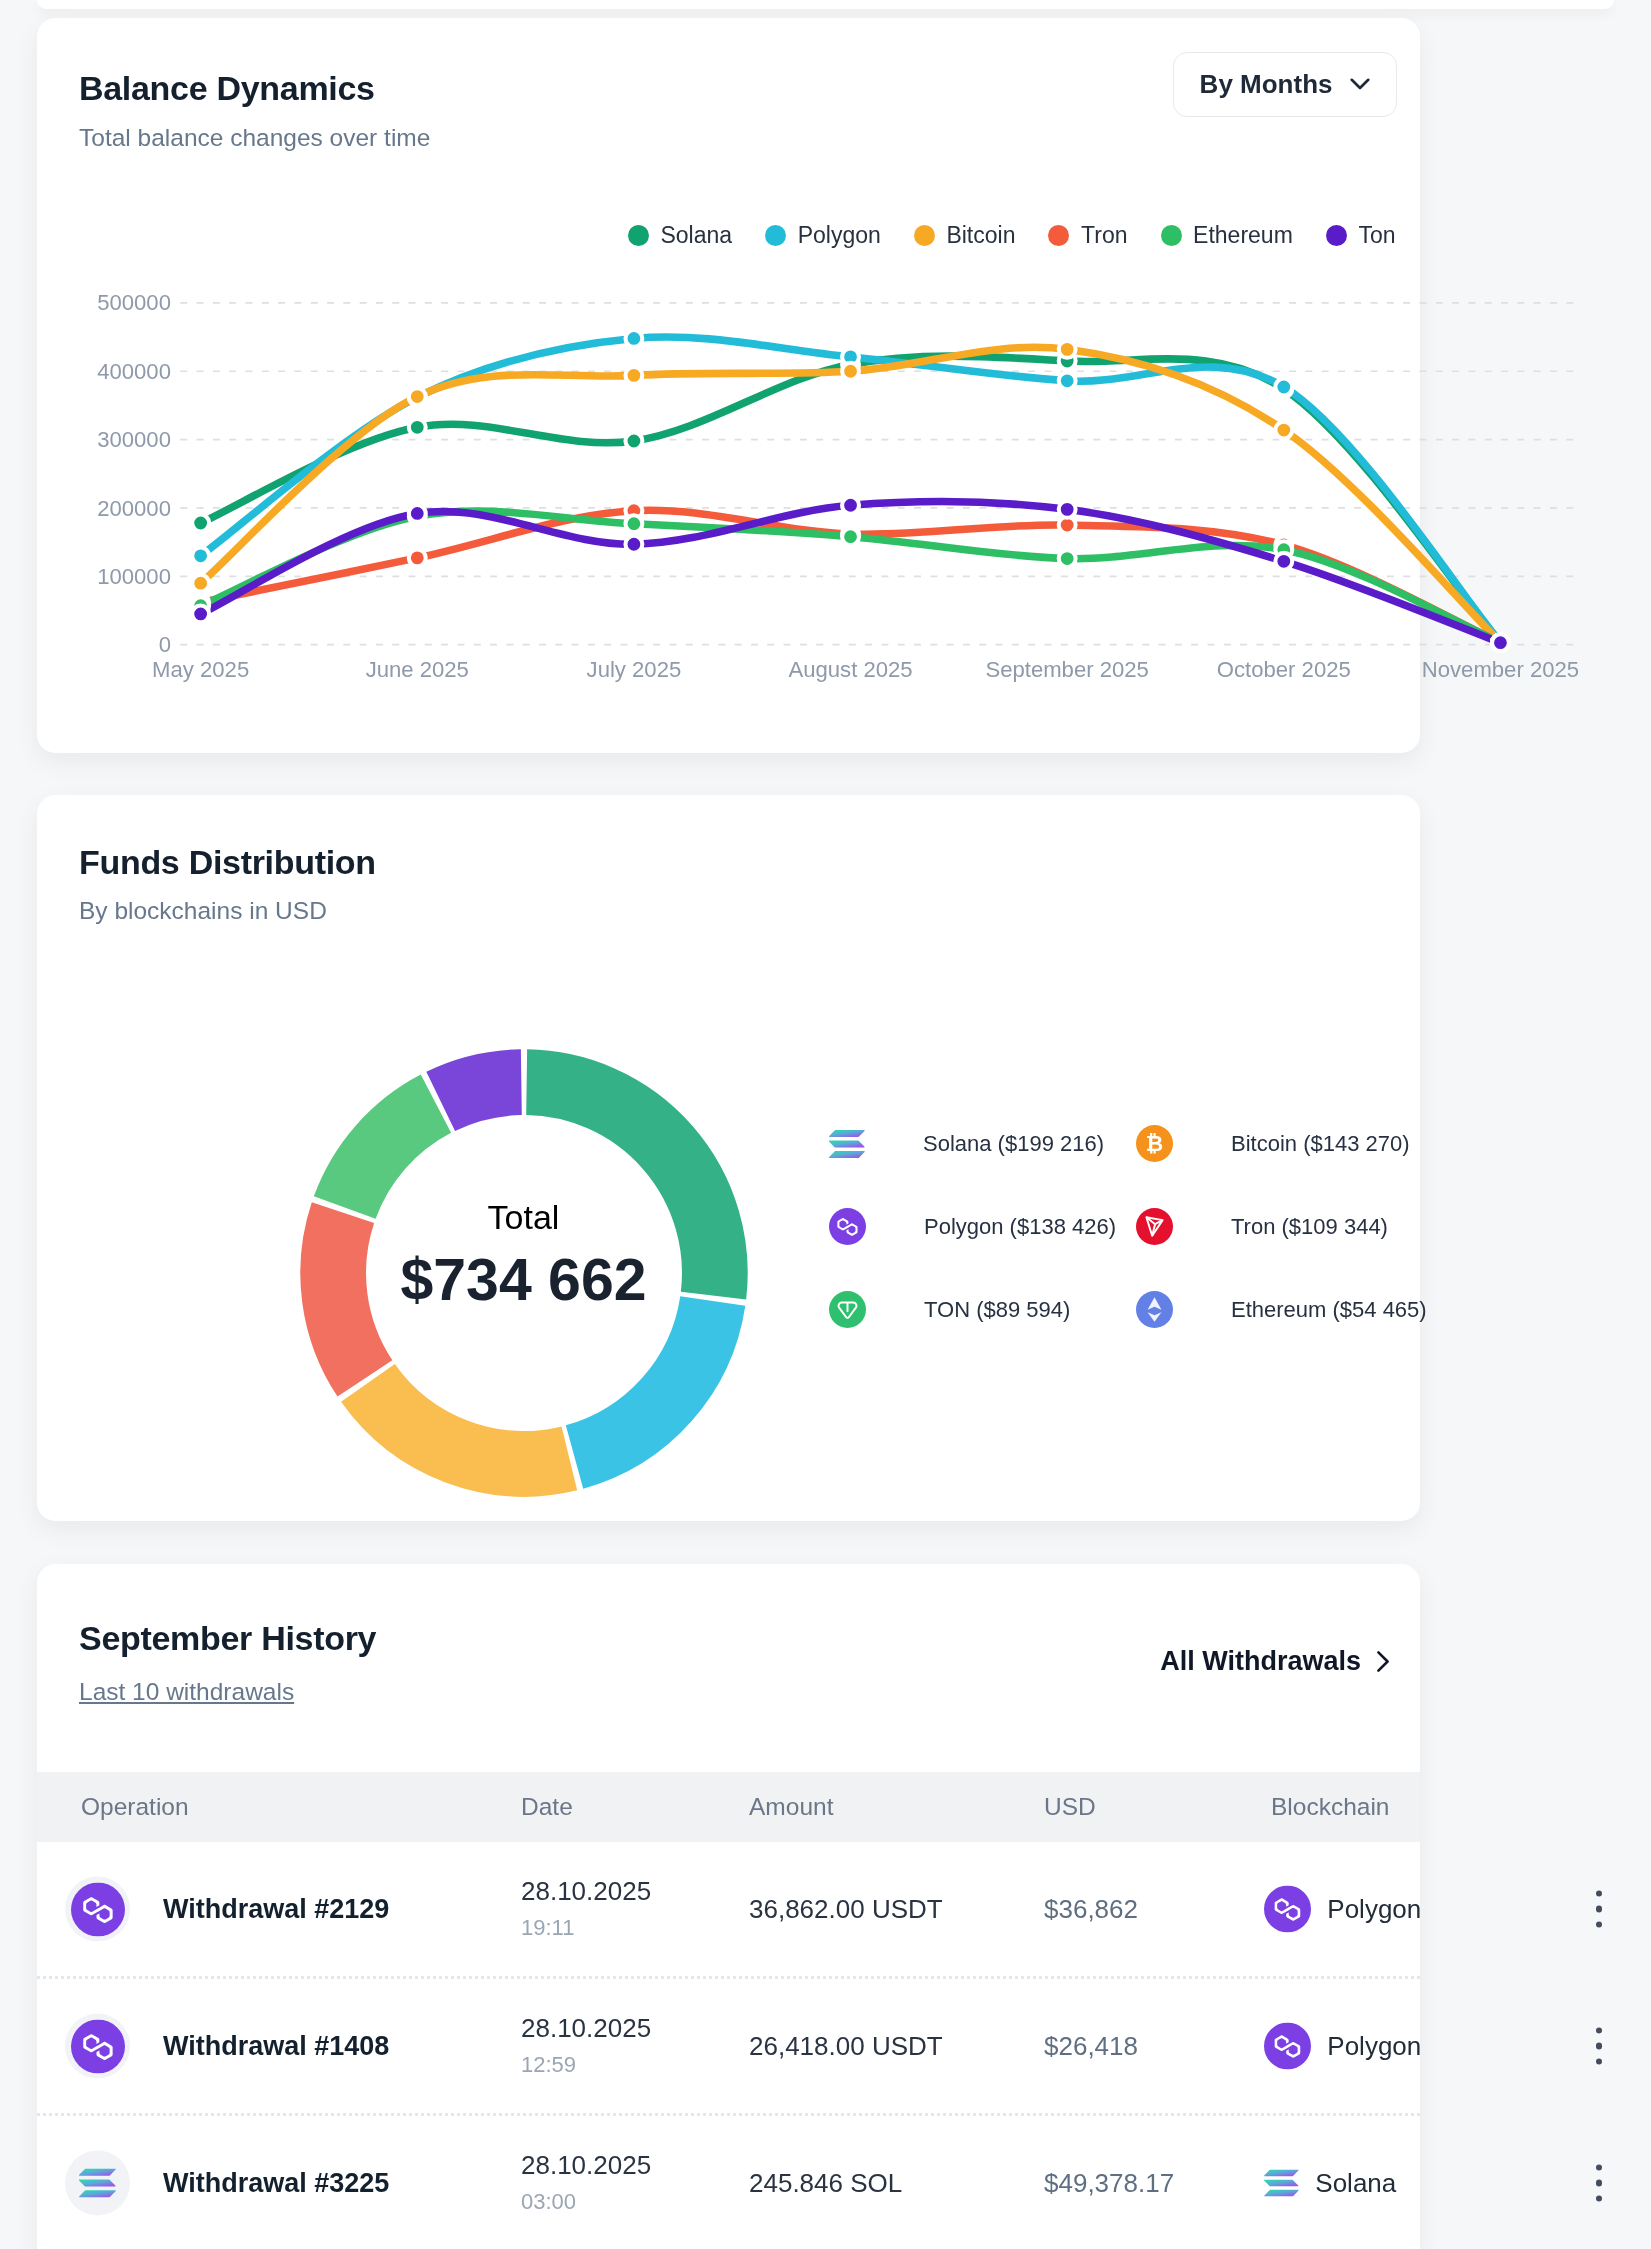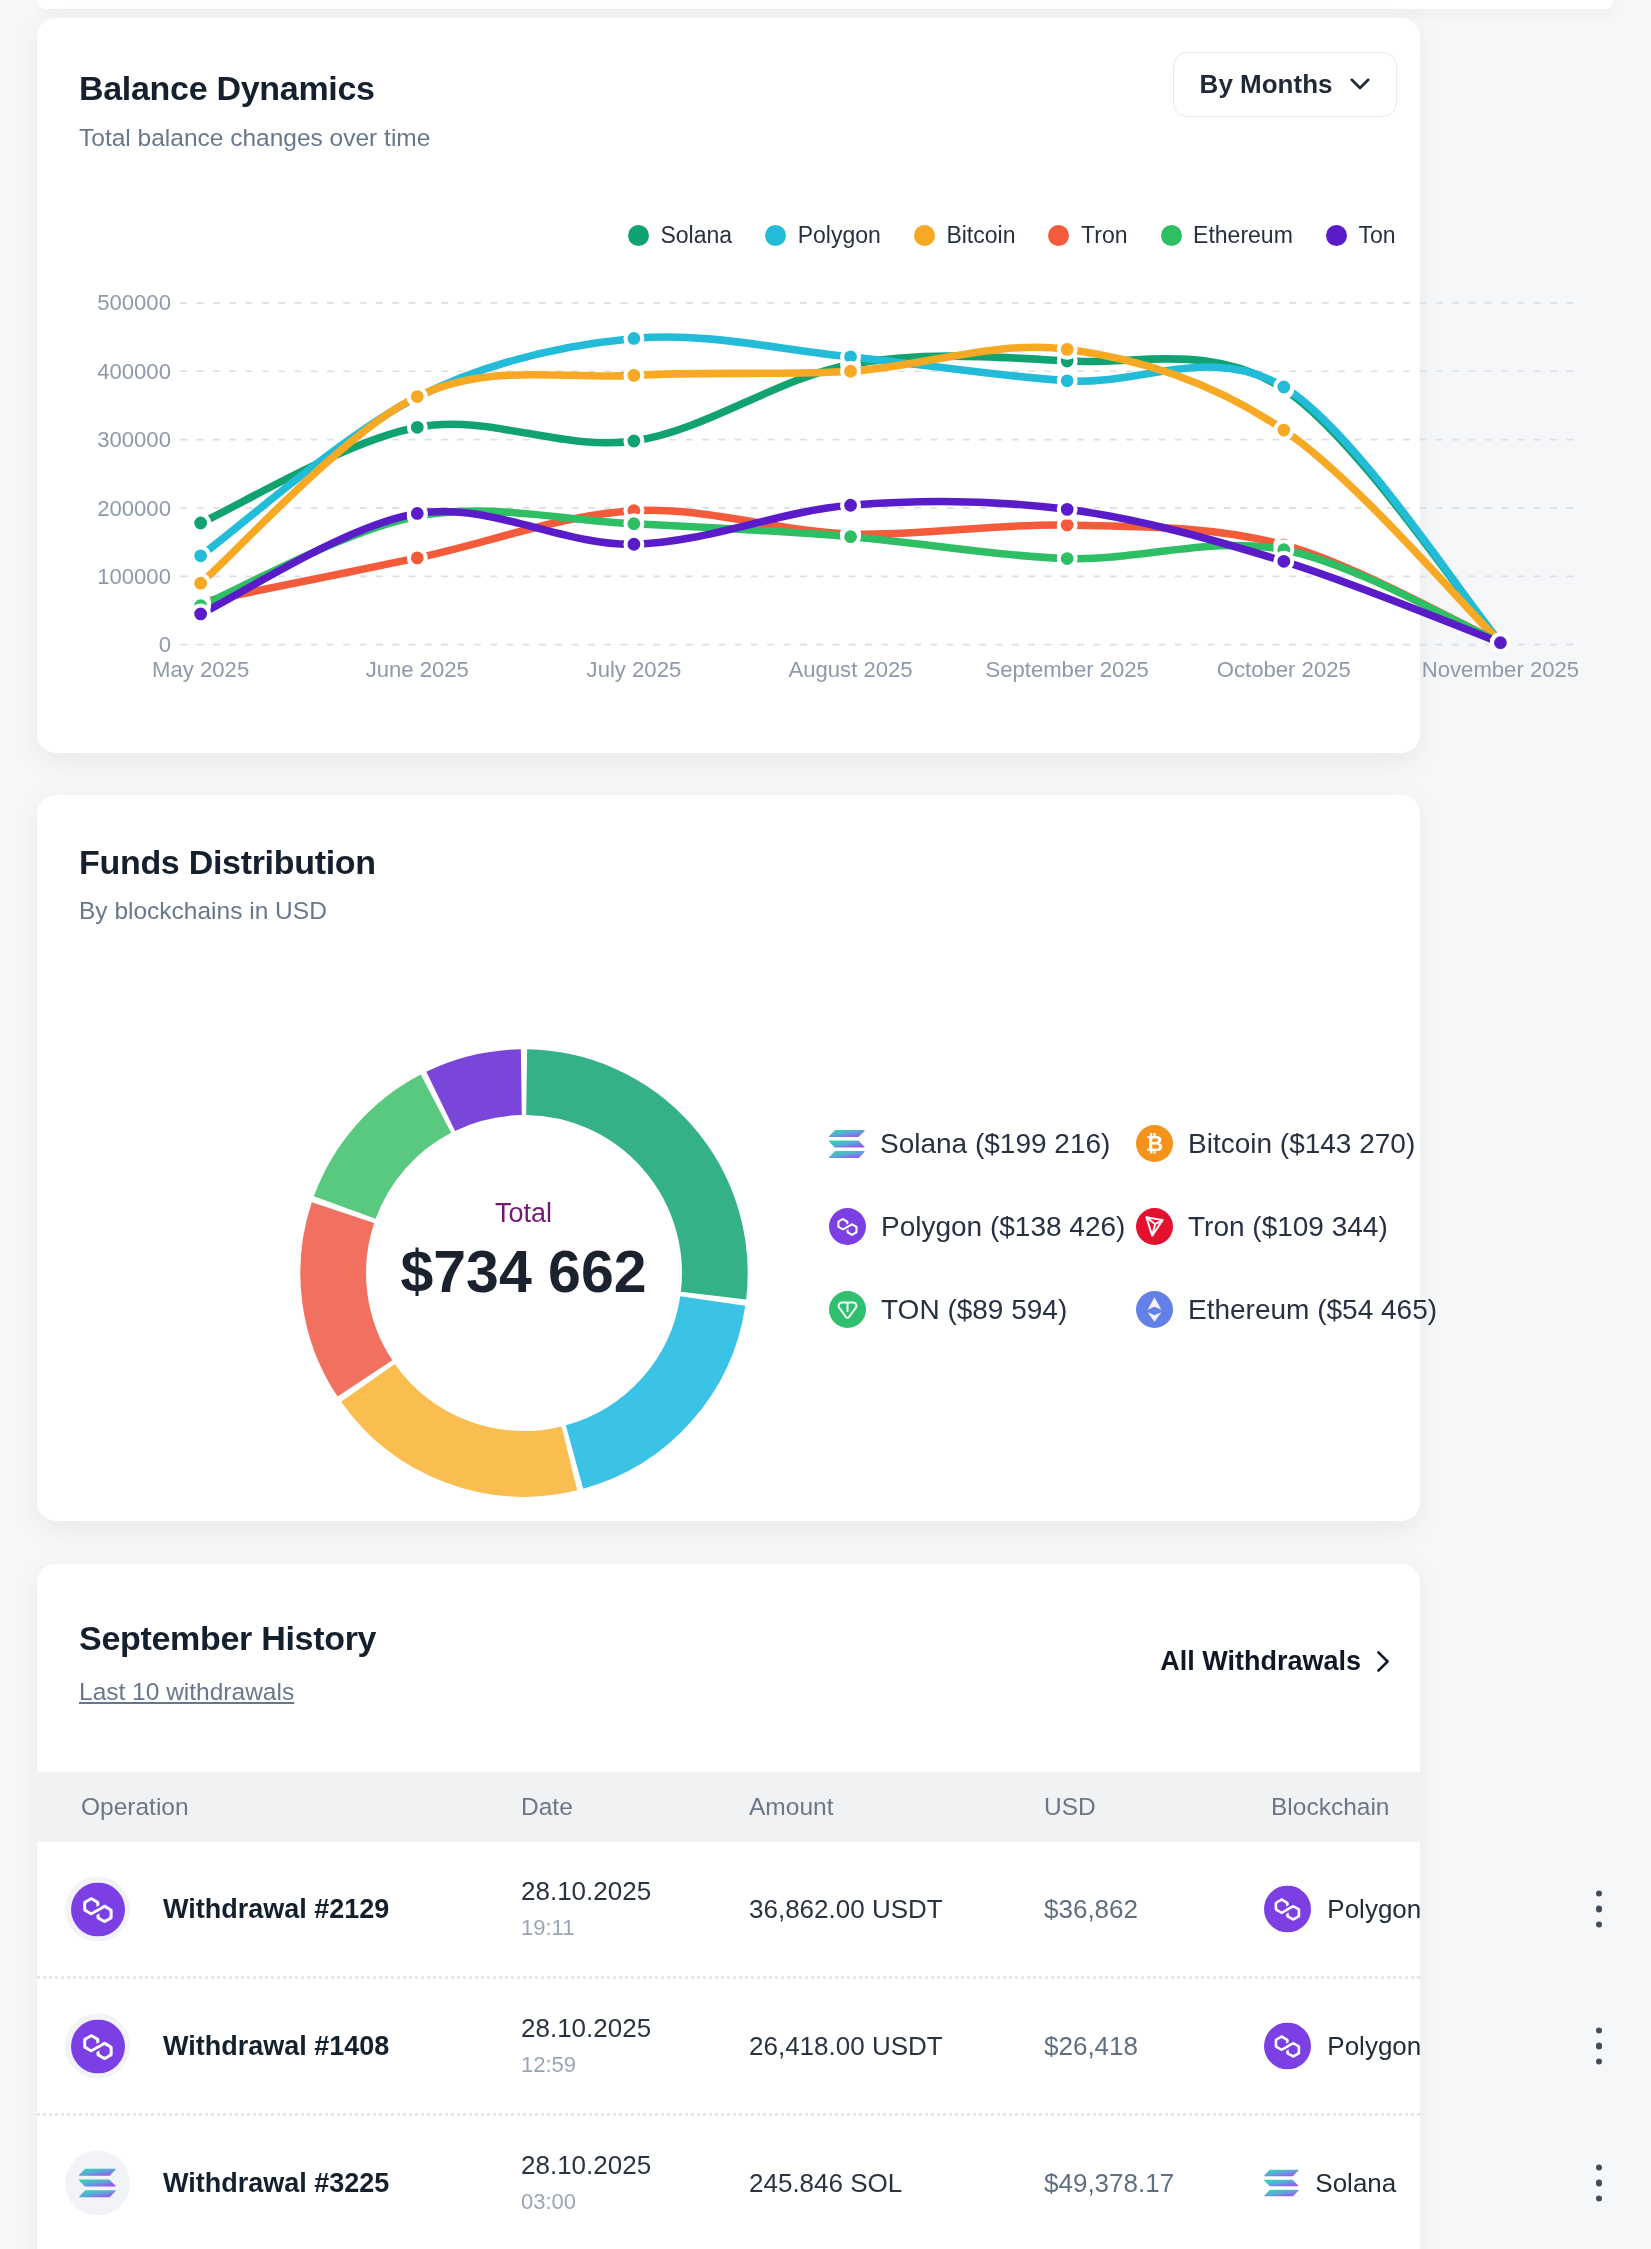--- a/index.html
+++ b/index.html
@@ -13,26 +13,26 @@
   .card-title{position:absolute;left:42px;font-size:34px;font-weight:700;color:#15202e;letter-spacing:-0.3px;}
   .card-sub{position:absolute;left:42px;font-size:24.5px;font-weight:400;color:#67788c;}
   .dropdown{position:absolute;right:23px;top:34px;height:65px;display:flex;align-items:center;gap:17.5px;
         padding:4px 26px;background:#fff;border:1.2px solid #e7e9ee;border-radius:14px;cursor:pointer;}
   .dropdown span{font-size:26px;font-weight:600;color:#1f2937;}
   .chart-legend{position:absolute;right:24.5px;top:204px;display:flex;align-items:center;gap:33px;}
   .chart-legend .li{display:flex;align-items:center;gap:11.6px;}
   .chart-legend .dot{width:21px;height:21px;border-radius:50%;}
   .chart-legend .lbl{font-size:23px;font-weight:500;color:#28313f;}
   .donut-center{position:absolute;left:312px;top:403px;width:349px;text-align:center;}
-  .donut-center .t1{font-size:27px;font-weight:500;color:#701a75;}
+  .donut-center .t1{font-size:34px;font-weight:500;color:#000000;}
   .donut-center .t2{font-size:59px;font-weight:700;color:#1a2230;margin-top:9.3px;letter-spacing:0;}
   .funds-legend{position:absolute;left:792px;top:330px;display:grid;
         grid-template-columns:307px max-content;row-gap:46px;}
   .funds-legend .fl-item{display:flex;align-items:center;gap:15px;height:37px;}
-  .funds-legend .fl-label{font-size:28px;font-weight:500;color:#273142;white-space:nowrap;}
+  .funds-legend .fl-label{font-size:22px;font-weight:500;color:#273142;white-space:nowrap;margin-left:43px;}
   .link-row{position:absolute;right:30px;top:82px;display:flex;align-items:center;gap:15px;cursor:pointer;}
   .link-row .lt{font-size:27px;font-weight:700;color:#101828;}
   .thead{position:absolute;left:0;right:0;top:208px;height:70px;background:#f0f2f4;}
   .thead .th{position:absolute;top:0;line-height:70px;font-size:24.5px;font-weight:500;color:#6b7789;}
   .tbody{position:absolute;left:0;right:0;top:278px;}
   .trow{position:relative;height:134px;background:#fff;}
   .trow + .trow{border-top:3.5px dotted #e5e7eb;}
   .op-circ{position:absolute;left:28px;top:50%;transform:translateY(-50%);width:65px;height:65px;
         border-radius:50%;background:#f2f3f6;display:flex;align-items:center;justify-content:center;}
   .op-name{position:absolute;left:126px;top:50%;transform:translateY(-50%);font-size:27px;font-weight:700;color:#13202e;}

